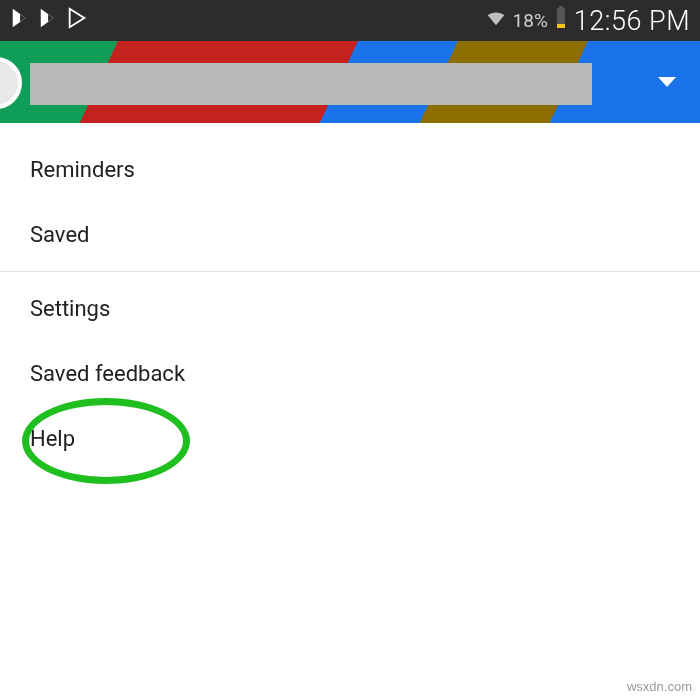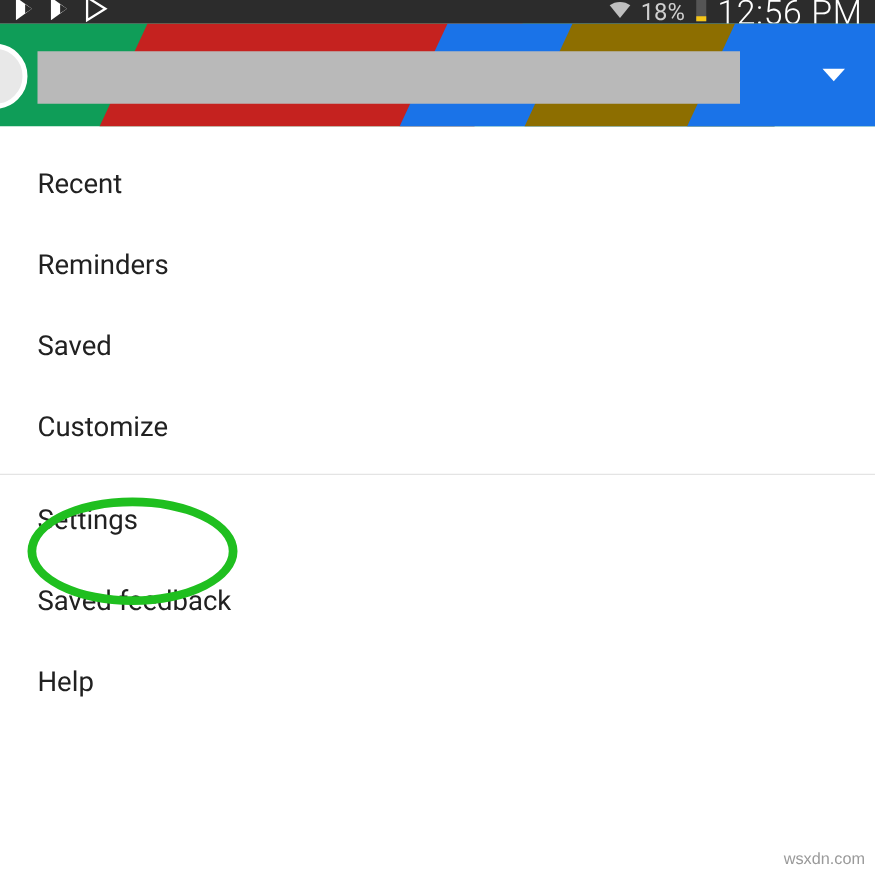--- a/index.html
+++ b/index.html
@@ -1,20 +1,20 @@
 <!DOCTYPE html>
 <html><head>
   <meta charset="utf-8">
   <style>
     * { margin: 0; padding: 0; box-sizing: border-box; font-family: Roboto, Arial, sans-serif; }
     body { width: 700px; height: 700px; background: #fff; position: relative; overflow: hidden; }
 
     
     .status-bar {
-      height: 19px;
+      height: 41px;
       background: #2c2c2c;
       color: #fff;
       display: flex;
       align-items: center;
       padding: 0 10px;
       font-size: 20px;
     }
     .status-left { display: flex; gap: 6px; align-items: center; }
     .status-right { margin-left: auto; display: flex; align-items: center; gap: 6px; }
     .status-right .pct { color: #cfcfcf; font-size: 19px; }
@@ -144,24 +144,22 @@
   <div class="diag d-blue"></div>
   <div class="diag d-yellow"></div>
   <div class="diag d-blue2"></div>
 
   <div class="profile-circle"></div>
   <div class="search-box"></div>
   <div class="dropdown-caret"></div>
 </div>
 
 <div class="menu">
-  <div class="item">Recent</div>
   <div class="item">Reminders</div>
   <div class="item">Saved</div>
-  <div class="item">Customize</div>
   <hr>
   <div class="item">Settings</div>
   <div class="item">Saved feedback</div>
   <div class="item">Help</div>
 </div>
 
 <div class="callout-ellipse"></div>
 
 <div class="watermark">wsxdn.com</div>
 

